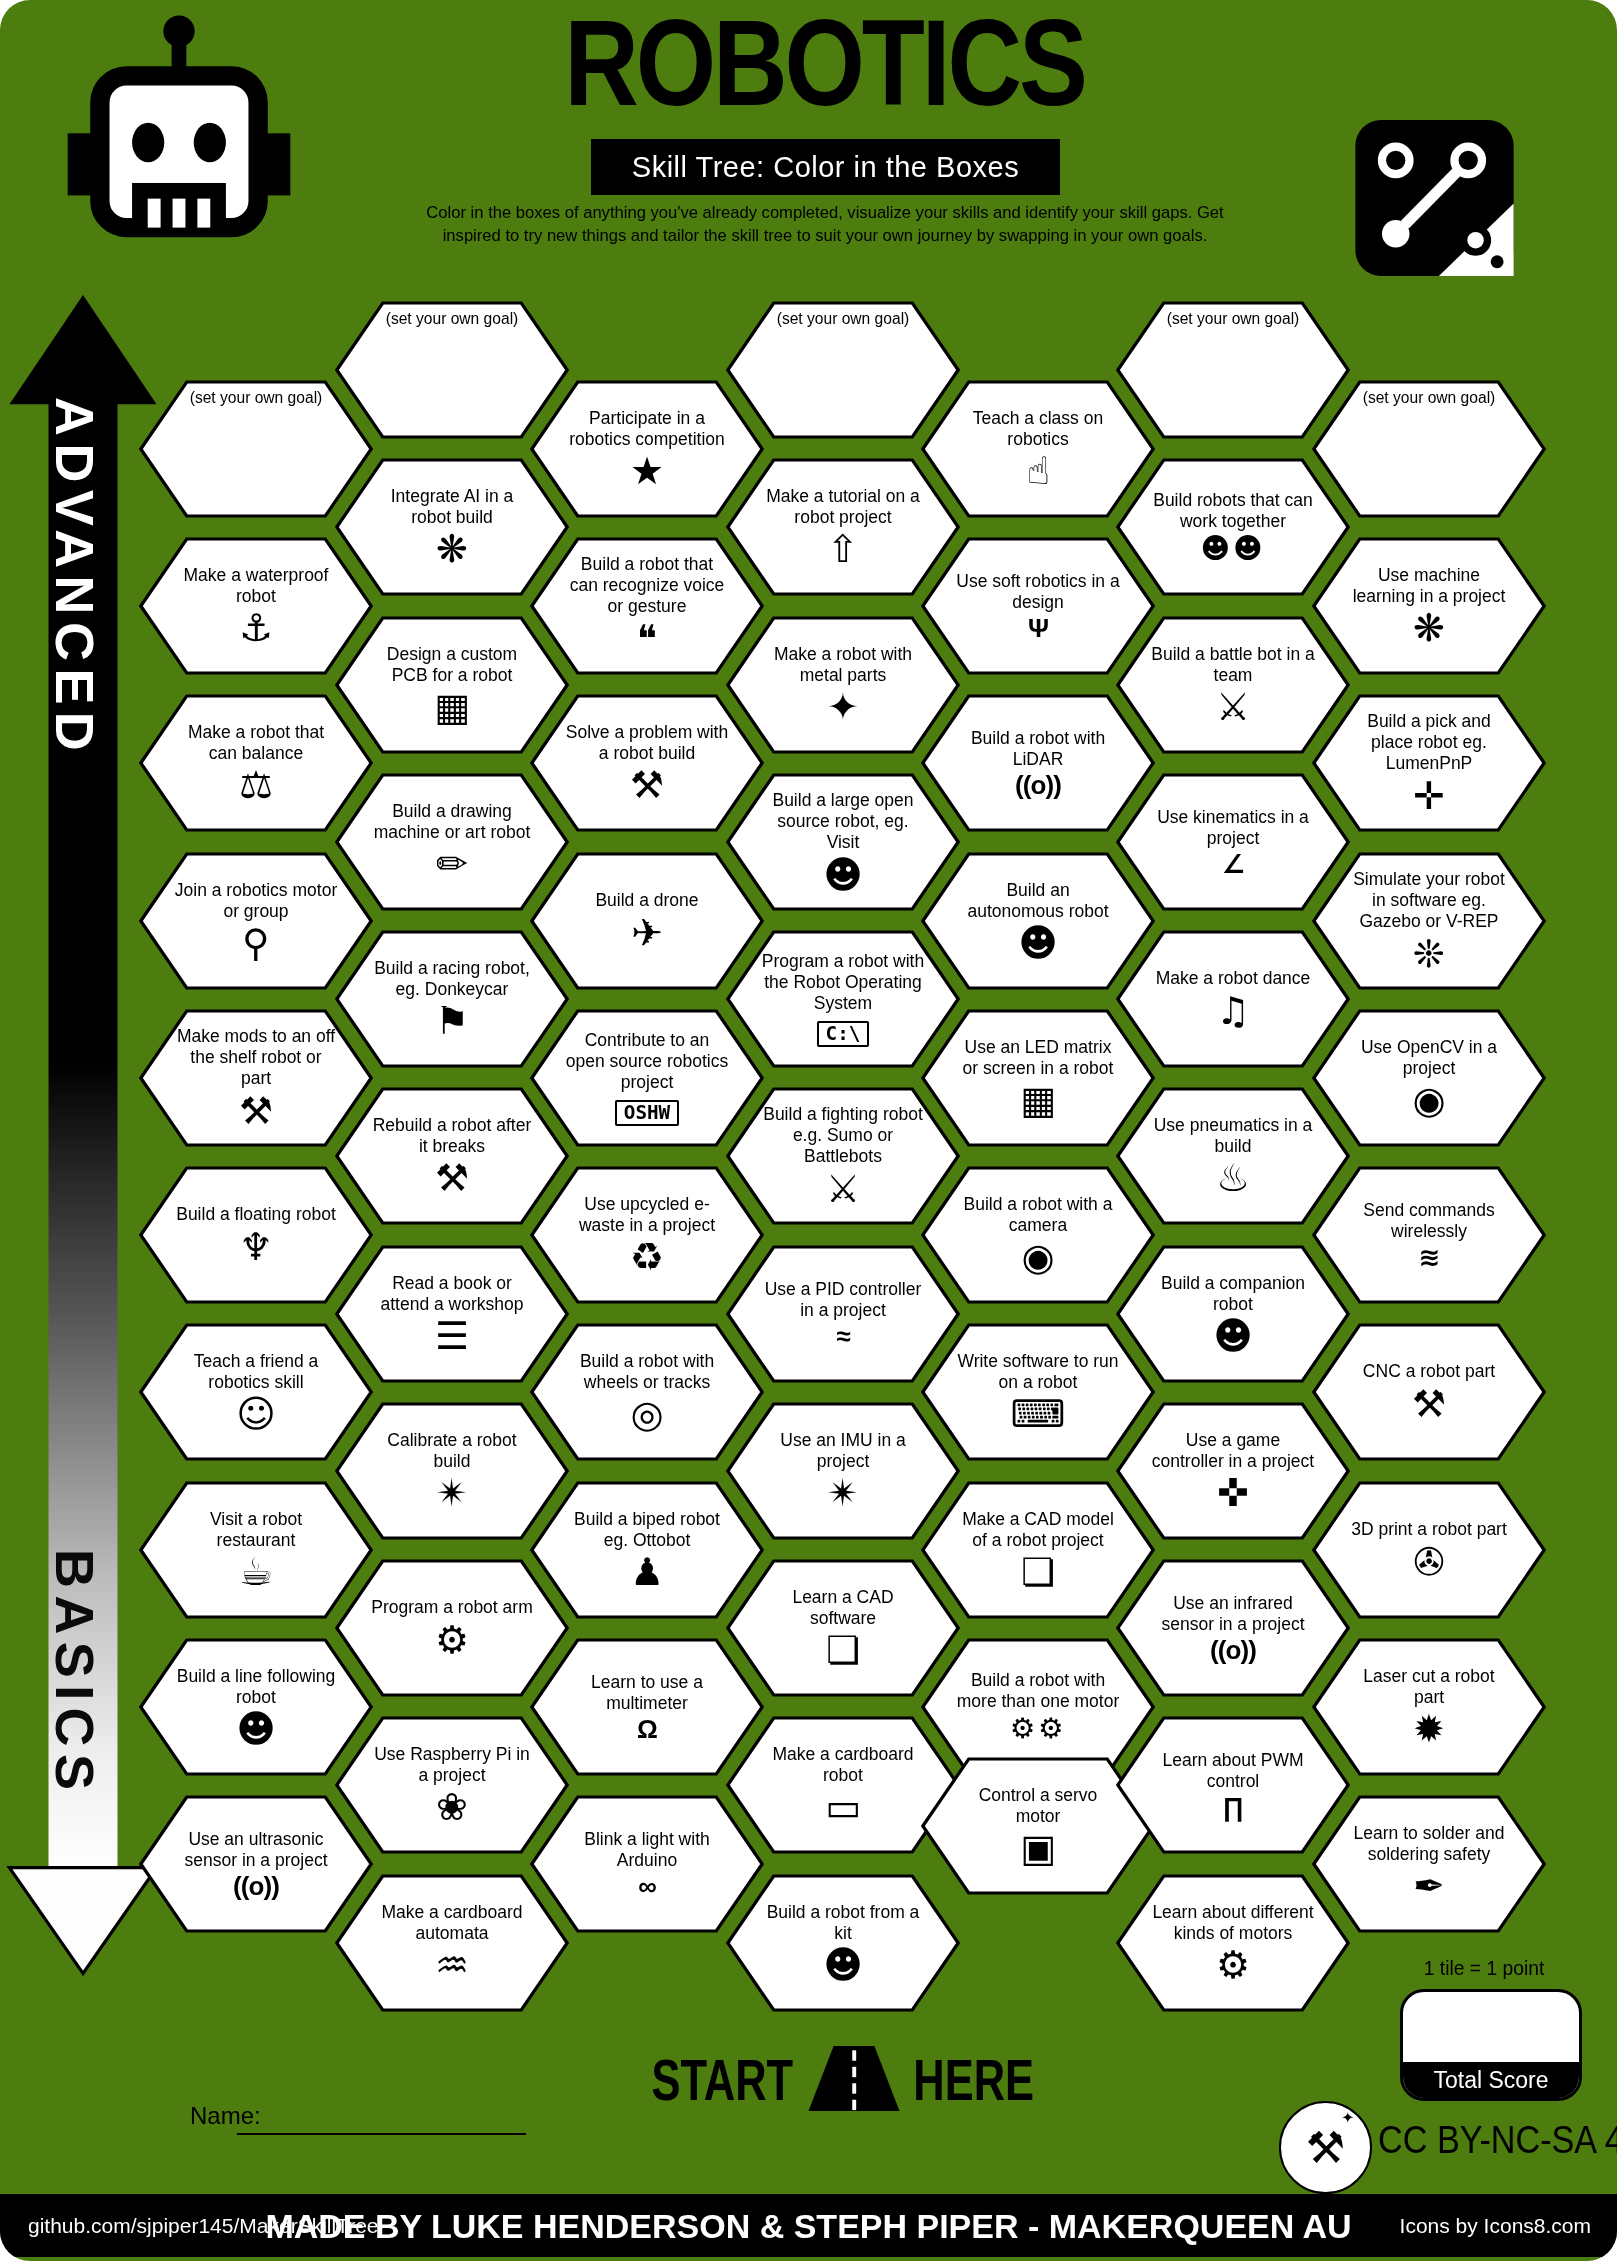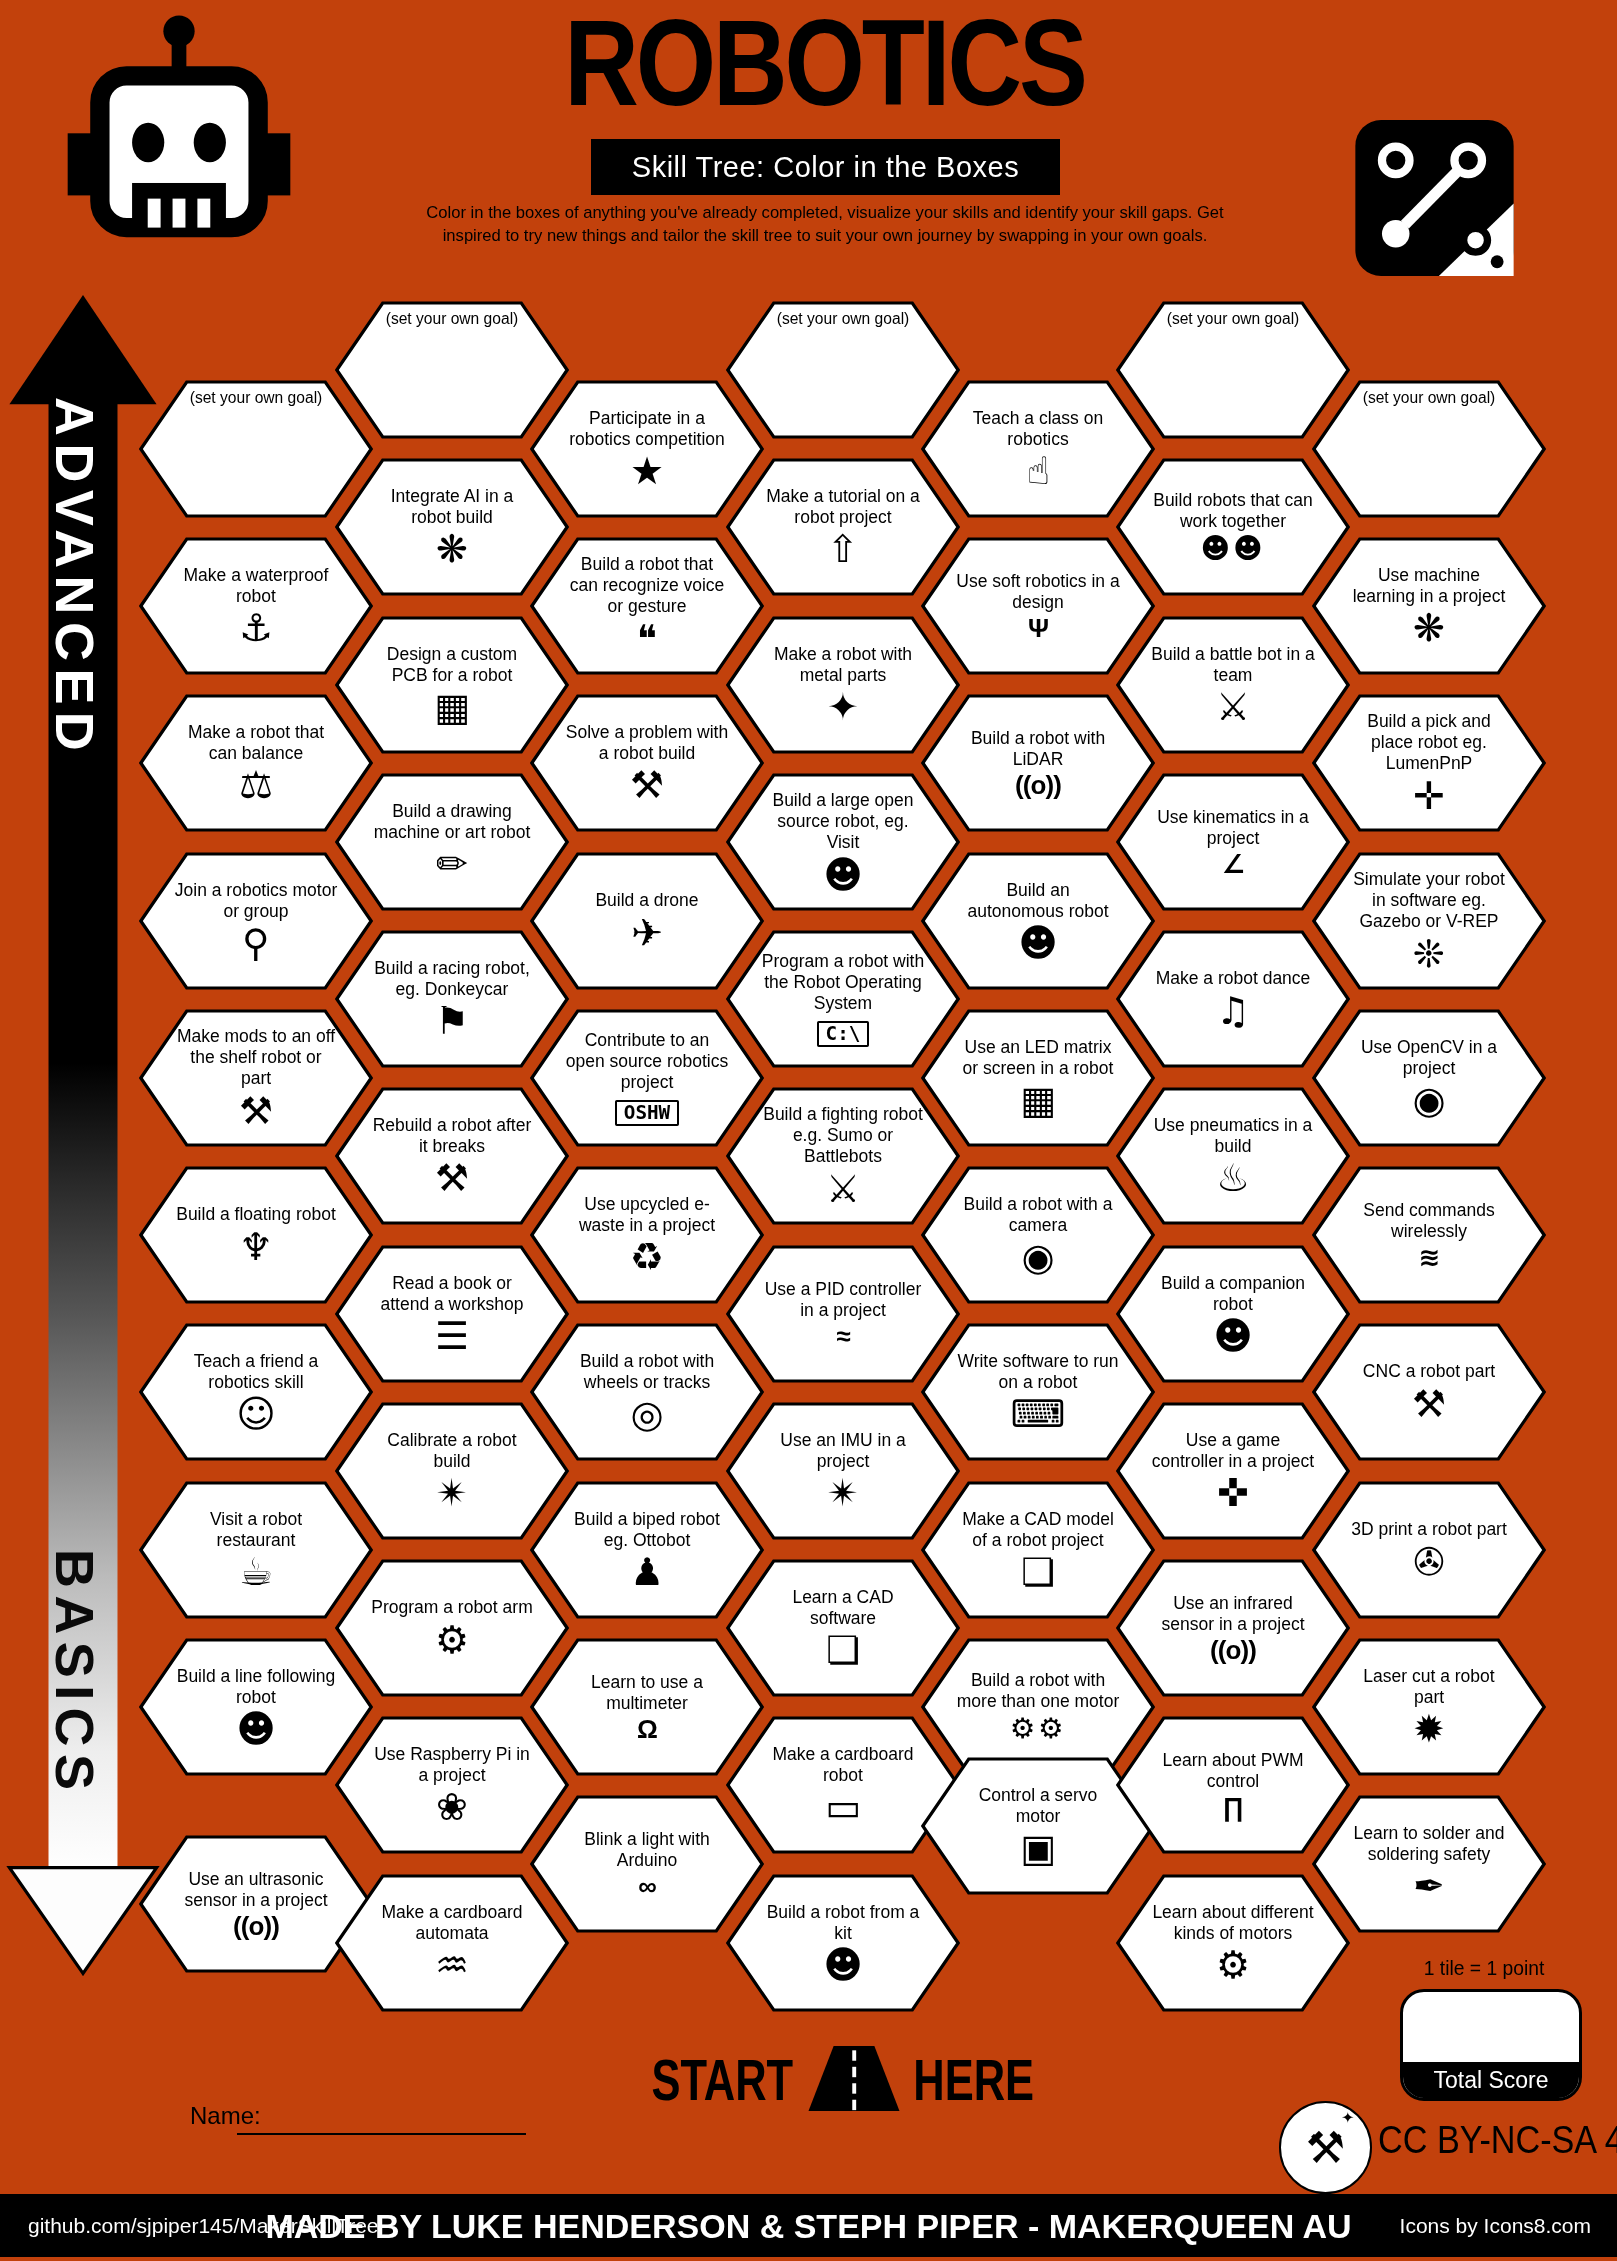--- a/index.html
+++ b/index.html
@@ -1,17 +1,17 @@
 <!DOCTYPE html>
 <html style="font-size:7.4px"><head>
 <meta charset="utf-8">
 <style>
   html,body{margin:0;padding:0;background:#fff;}
-  #poster{position:relative;width:1617px;height:2261px;background:#c2410c;overflow:hidden;
-          font-family:"Liberation Sans","DejaVu Sans",sans-serif;color:#000;}
+  #poster{position:relative;width:1617px;height:2261px;background:#4d7c0f;overflow:hidden;
+          font-family:"Liberation Sans","DejaVu Sans",sans-serif;color:#000;border-radius:30px;}
 
   
   .title{position:absolute;left:445px;top:4.6px;width:759px;text-align:center;
          font-size:123px;font-weight:bold;letter-spacing:-3.7px;line-height:.95;
          transform:scaleX(.84);transform-origin:center;white-space:nowrap;}
   .subtitle-box{position:absolute;left:591px;top:139px;width:469px;height:56px;
          background:#000;display:flex;align-items:center;justify-content:center;}
   .subtitle-box span{color:#fff;font-size:29px;letter-spacing:0.5px;}
   .description{position:absolute;left:405px;top:202px;width:840px;text-align:center;
          font-size:16.6px;line-height:1.38;}
@@ -213,21 +213,21 @@
       </div>
       <div class="hex" style="left: 139px; top: 1638px;">
         <svg class="hex-shape" width="234" height="138" viewBox="0 0 510 300">
           <polygon points="4,150 104,4 406,4 506,150 406,296 104,296" fill="#fff" stroke="#000" stroke-width="7"></polygon>
         </svg>
         <div class="hex-content">
           <span class="hex-label">Build a line following robot</span>
           <span class="icon icon--glyph">☻</span>
         </div>
       </div>
-      <div class="hex" style="left: 139px; top: 1795px; margin-top: 40px;">
+      <div class="hex" style="left: 139px; top: 1795px;">
         <svg class="hex-shape" width="234" height="138" viewBox="0 0 510 300">
           <polygon points="4,150 104,4 406,4 506,150 406,296 104,296" fill="#fff" stroke="#000" stroke-width="7"></polygon>
         </svg>
         <div class="hex-content">
           <span class="hex-label">Use an ultrasonic sensor in a project</span>
           <span class="icon icon--text">((o))</span>
         </div>
       </div>
       <div class="hex hex--goal" style="left: 335px; top: 301px;">
         <svg class="hex-shape" width="234" height="138" viewBox="0 0 510 300">

